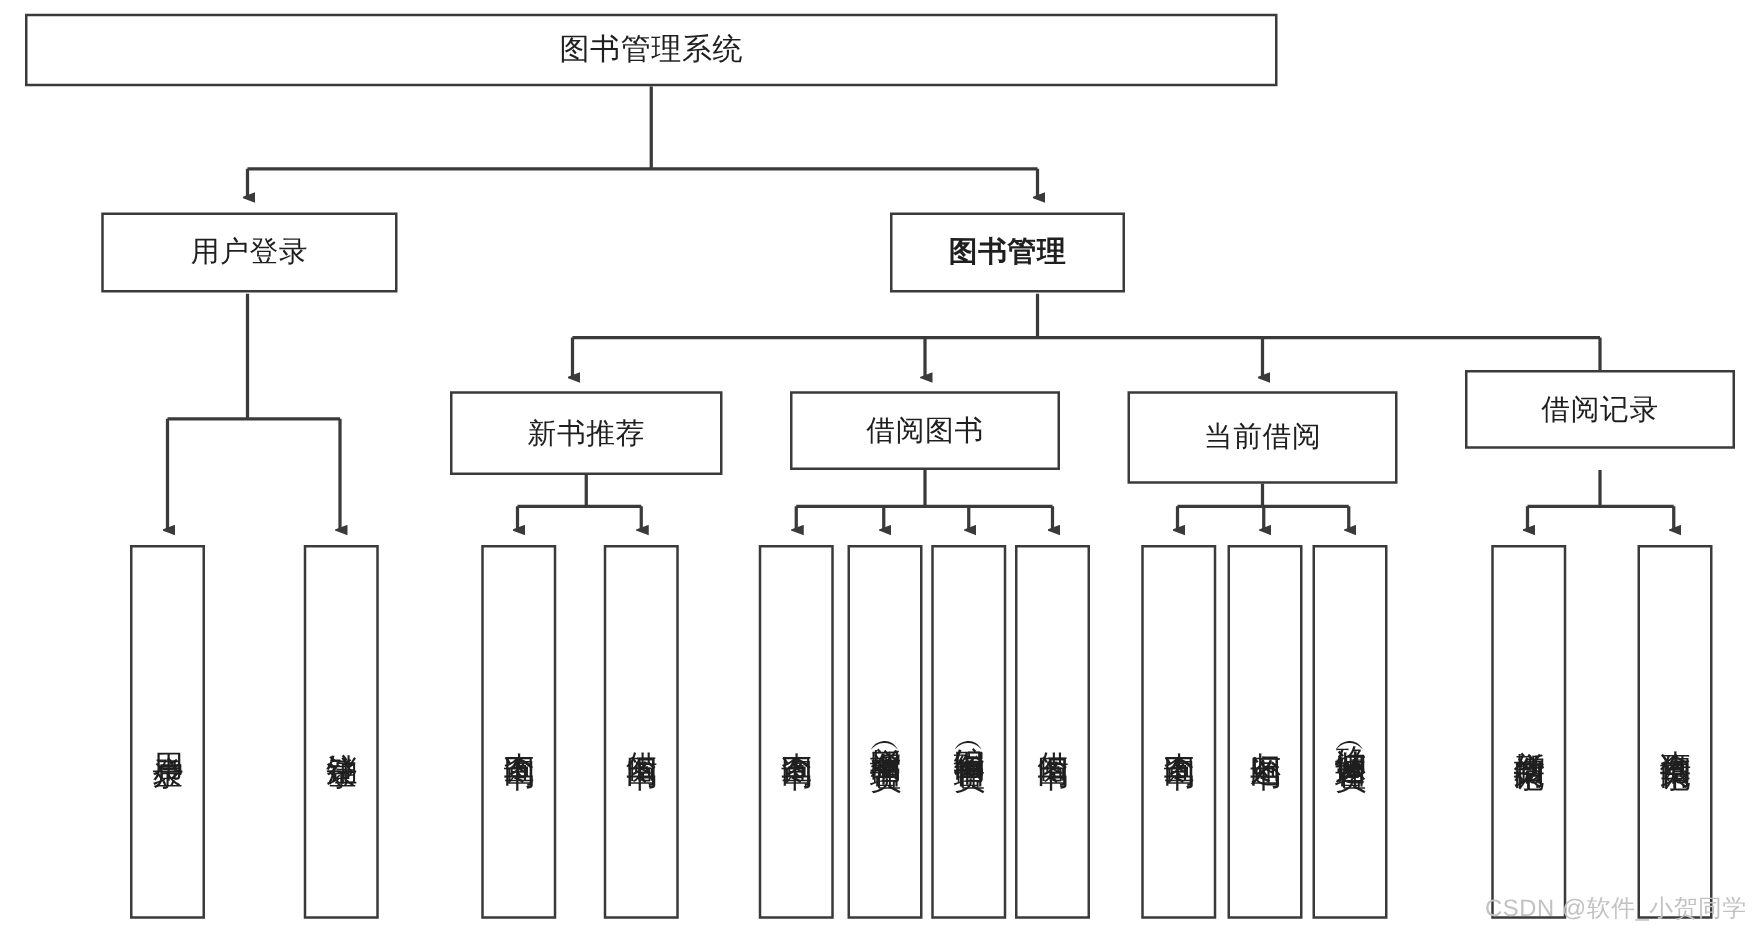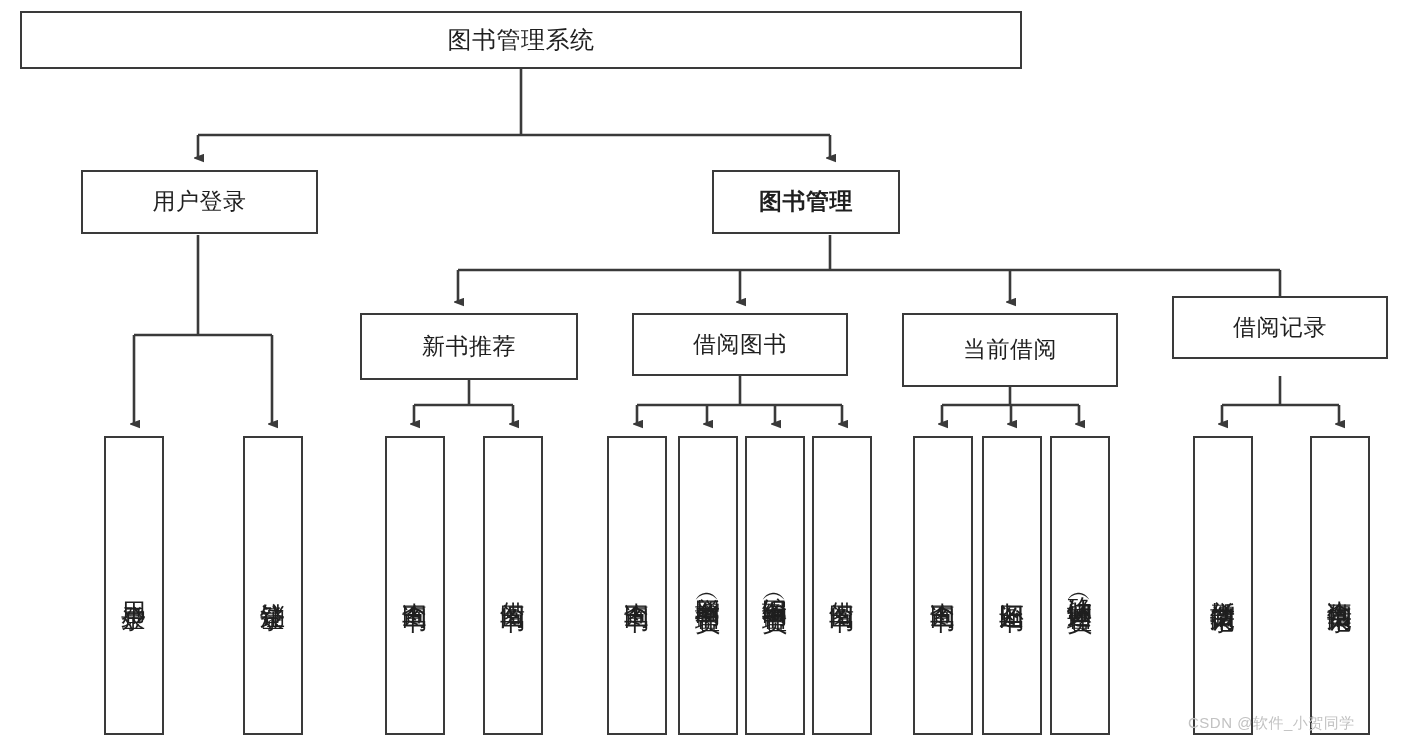--- a/index.html
+++ b/index.html
@@ -58,21 +58,21 @@
     text-orientation: upright;
     font-size: 25px;
     line-height: 1.12;
     letter-spacing: 2px;
     max-height: 100%;
   }
   .watermark {
     position: absolute;
     left: 1188px;
     top: 714px;
-    font-size: 15px;
+    font-size: 19px;
     color: #c2c2c2;
     letter-spacing: 0.5px;
     white-space: nowrap;
     z-index: 3;
   }
 </style>
 </head>
 <body>
 
 <div id="canvas">

